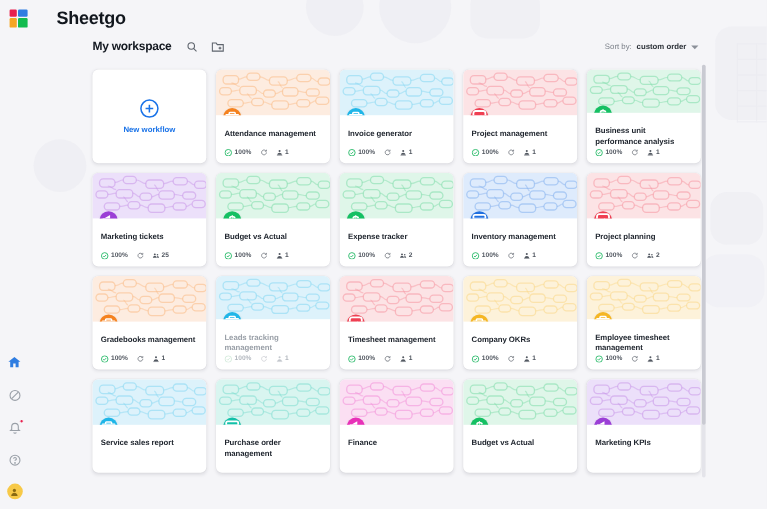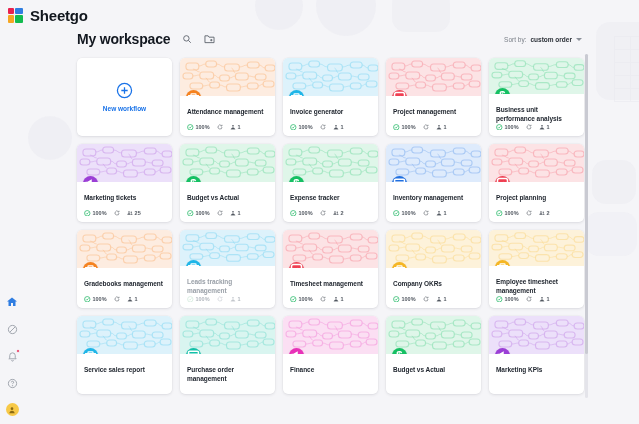--- a/index.html
+++ b/index.html
@@ -13,41 +13,41 @@
   #app { position: relative; width: 639px; height: 424px; overflow: hidden; background: #f5f5f8; }
 
   
   .bg-deco { position: absolute; border-radius: 14px; background: #eeeef3; opacity: .75; pointer-events: none; }
   .bg-circle { position: absolute; border-radius: 50%; background: #ededf2; opacity: .8; pointer-events:none; }
   .bg-grid { position: absolute; pointer-events:none; opacity: .55; }
   .bg-grid i { position:absolute; background:#e9e9f0; }
 
   
   .topbar { position: absolute; left: 0; top: 0; width: 639px; height: 32px; }
-  .logo-wrap { position: absolute; left: 8px; top: 7px; display: flex; align-items: center; gap: 6px; }
+  .logo-wrap { position: absolute; left: 8px; top: 7px; display: flex; align-items: center; gap: 23px; }
   .logo-mark { width: 16px; height: 15px; display: grid; grid-template-columns: 6px 8px; grid-template-rows: 6px 8px; gap: 1px; }
   .logo-mark span { border-radius: 1px; display:block; }
   .lm-r { background: #e8204e; }
   .lm-b { background: #2f7de1; }
   .lm-y { background: #f5a623; }
   .lm-g { background: #12bb4f; }
   .logo-text { font-size: 15px; font-weight: 700; color: #11161d; letter-spacing: -.2px; }
 
   
   .sidebar { position: absolute; left: 0; top: 32px; width: 24px; height: 392px; display: flex; flex-direction: column; align-items: center; justify-content: flex-end; padding-bottom: 8px; gap: 13px; }
   .side-ico { width: 14px; height: 14px; display: flex; align-items: center; justify-content: center; position: relative; cursor: pointer; }
   .side-ico svg { display: block; }
   .notif-dot { position: absolute; right: -1px; top: 0px; width: 4px; height: 4px; border-radius: 50%; background: #e8204e; border: .5px solid #f5f5f8; }
   .avatar { width: 13px; height: 13px; border-radius: 50%; background: #f7c948; display:flex; align-items:center; justify-content:center; cursor:pointer; }
   .avatar svg { display:block; }
 
   
   .main { position: absolute; left: 66px; top: 26px; width: 520px; height: 398px; }
   .head-row { display: flex; align-items: center; height: 26px; margin-bottom: 6px; padding-left: 11px; }
-  .page-title { font-size: 14px; font-weight: 700; color: #131820; letter-spacing: -.2px; }
+  .page-title { font-size: 10px; font-weight: 700; color: #131820; letter-spacing: -.2px; }
   .head-icons { display: flex; align-items: center; gap: 10px; margin-left: 11px; }
   .head-ico { width: 12px; height: 12px; display:flex; align-items:center; justify-content:center; cursor:pointer; }
   .sort-box { margin-left: auto; display: flex; align-items: center; gap: 4px; font-size: 6.5px; color: #4a4f58; cursor: pointer; padding-right: 4px; }
   .sort-label { color: #7b8089; }
   .sort-val { color: #2c3138; font-weight: 600; }
   .caret { width:0;height:0;border-left:3px solid transparent;border-right:3px solid transparent;border-top:3.5px solid #8b9099; }
 
   
   .grid { display: grid; grid-template-columns: repeat(5, 95px); gap: 8px 8px; padding-left: 11px; }
   .card { width: 95px; height: 78px; background: #fff; border-radius: 5px; box-shadow: 0 1px 3px rgba(25,30,45,.10), 0 0 0 .5px rgba(25,30,45,.03); overflow: hidden; position: relative; cursor: pointer; display:flex; flex-direction:column; }

